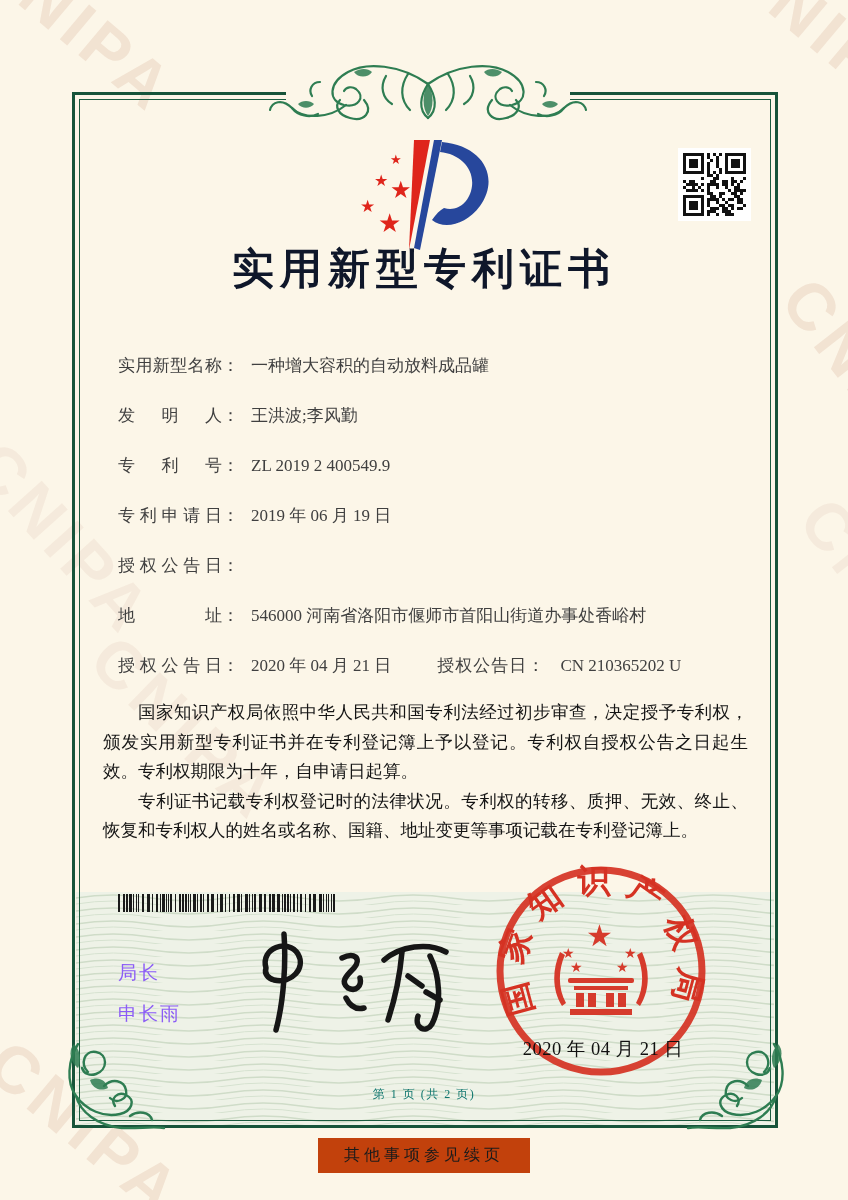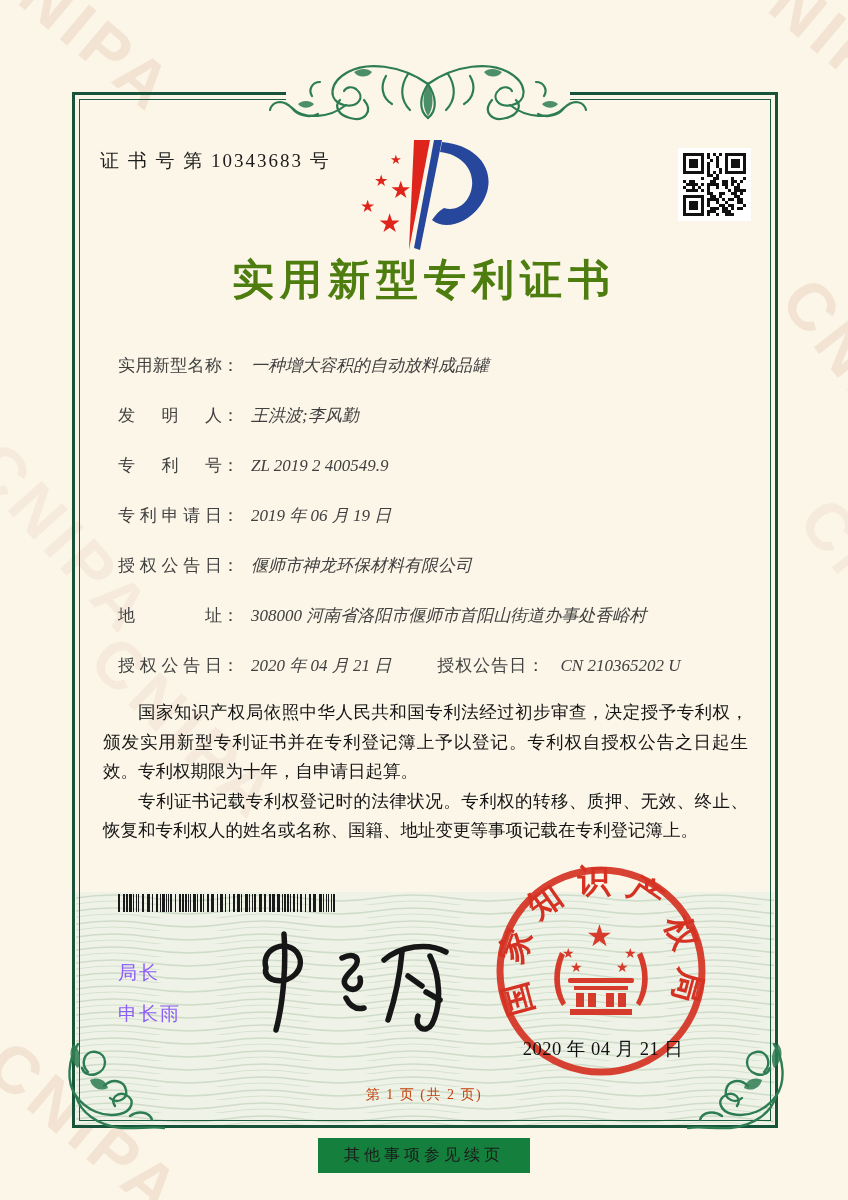--- a/index.html
+++ b/index.html
@@ -17,50 +17,50 @@
       border:3px solid #17543a;box-sizing:border-box;}
   .border-inner{position:absolute;left:4px;top:4px;right:4px;bottom:4px;border:1.5px solid #1c5c40;}
 
   
   .waveband{position:absolute;left:76px;top:892px;width:698px;height:233px;}
 
   .cert-no{position:absolute;left:100px;top:148px;font-size:19px;letter-spacing:2px;color:#1c1c1c;}
   .logo{position:absolute;left:352px;top:136px;}
   .qr{position:absolute;left:678px;top:148px;background:#ffffff;padding:5px;line-height:0;}
 
-  .title{position:absolute;left:0;top:252px;width:100%;text-align:center;
-      font-size:42px;font-weight:bold;letter-spacing:6px;color:#4d7c0f;}
+  .title{position:absolute;left:0;top:241px;width:100%;text-align:center;
+      font-size:42px;font-weight:bold;letter-spacing:6px;color:#0f172a;}
 
   .fields{position:absolute;left:118px;top:354px;width:620px;}
   .frow{display:flex;align-items:baseline;height:50px;font-size:17px;color:#404040;}
   .flabel{display:inline-block;min-width:104px;text-align:justify;text-align-last:justify;}
-  .fvalue{margin-left:12px;white-space:nowrap;font-style:italic;}
+  .fvalue{margin-left:12px;white-space:nowrap;}
   .pair2{margin-left:46px;}
   .pair2 .flabel2{letter-spacing:1px;}
   .pair2 .fvalue{}
 
   .paras{position:absolute;left:103px;top:698px;width:645px;font-size:17.5px;
       line-height:29.5px;text-align:justify;color:#151515;}
   .paras p{margin:0;text-indent:2em;}
 
   .barcode{position:absolute;left:118px;top:894px;line-height:0;}
 
   .signer{position:absolute;left:118px;top:960px;font-size:19px;color:#8b5cf6;}
   .signer div{margin-bottom:15px;letter-spacing:2px;}
   .signature{position:absolute;left:242px;top:928px;}
 
   .seal{position:absolute;left:490px;top:860px;}
   .seal-date{position:absolute;left:508px;top:1036px;width:190px;text-align:center;
       font-size:18.5px;color:#101010;letter-spacing:0.5px;}
 
   .page-num{position:absolute;left:0;top:1086px;width:100%;text-align:center;
-      font-size:14px;letter-spacing:1.5px;color:#c2410c;}
+      font-size:12px;letter-spacing:1.5px;color:#0f766e;}
 
   .cont-note{position:absolute;left:50%;top:1138px;transform:translateX(-50%);
-      background:#15803d;padding:7px 26px;font-size:16px;letter-spacing:4px;color:#1b1b1b;white-space:nowrap;}
+      background:#c2410c;padding:7px 26px;font-size:16px;letter-spacing:4px;color:#1b1b1b;white-space:nowrap;}
 
   .flourish{position:absolute;line-height:0;}
   svg{display:block;}
 </style>
 </head>
 <body>
 
 <div class="page">
 
   <span class="wm" style="left:-38px;top:-14px;transform:rotate(40deg);">CNIPA</span>
@@ -140,21 +140,20 @@
           <path d="M70,74 C78,68 90,70 92,78"></path>
         </g>
         <g fill="#2e7d52" opacity="0.85">
           <path d="M14,2 C20,8 22,18 18,26 C10,20 8,8 14,2 Z"></path>
           <path d="M30,38 C38,34 46,38 48,46 C40,50 32,46 30,38 Z"></path>
         </g>
       </g>
     </svg>
   </div>
 
-  <div class="cert-no">证 书 号 第 10343683 号</div>
 
   <div class="logo">
     <svg width="140" height="120" viewBox="0 0 140 120">
       <polygon points="62,4 78,4 57,114" fill="#df251b"></polygon>
       <polygon points="82,4 90,4 68,114 62,112" fill="#27479c"></polygon>
       <path d="M90,6 C132,10 148,42 128,70 C114,89 92,94 80,84 C84,78 88,74 92,72 C106,76 118,66 120,50 C122,32 108,18 88,16 Z" fill="#27479c"></path>
       <g fill="#df251b" font-family="'DejaVu Sans',sans-serif">
         <text x="38" y="28" font-size="13">★</text>
         <text x="22" y="50" font-size="16">★</text>
         <text x="38" y="62" font-size="24">★</text>
@@ -314,26 +313,25 @@
       <span class="fvalue">ZL 2019 2 400549.9</span>
     </div>
     <div class="frow">
       <span class="flabel">专利申请日</span>
         <span>：</span>
       <span class="fvalue">2019 年 06 月 19 日</span>
     </div>
     <div class="frow">
       <span class="flabel">授权公告日</span>
         <span>：</span>
-      <span class="fvalue">偃师市神龙环保材料有限公司</span>
     </div>
     <div class="frow">
       <span class="flabel">地址</span>
         <span>：</span>
-      <span class="fvalue">308000 河南省洛阳市偃师市首阳山街道办事处香峪村</span>
+      <span class="fvalue">546000 河南省洛阳市偃师市首阳山街道办事处香峪村</span>
     </div>
     <div class="frow">
       <span class="flabel">授权公告日</span>
         <span>：</span>
       <span class="fvalue">2020 年 04 月 21 日</span>
       <span class="pair2">
         <span class="flabel2">授权公告日</span><span>：</span>
         <span class="fvalue">CN 210365202 U</span>
       </span>
     </div>

